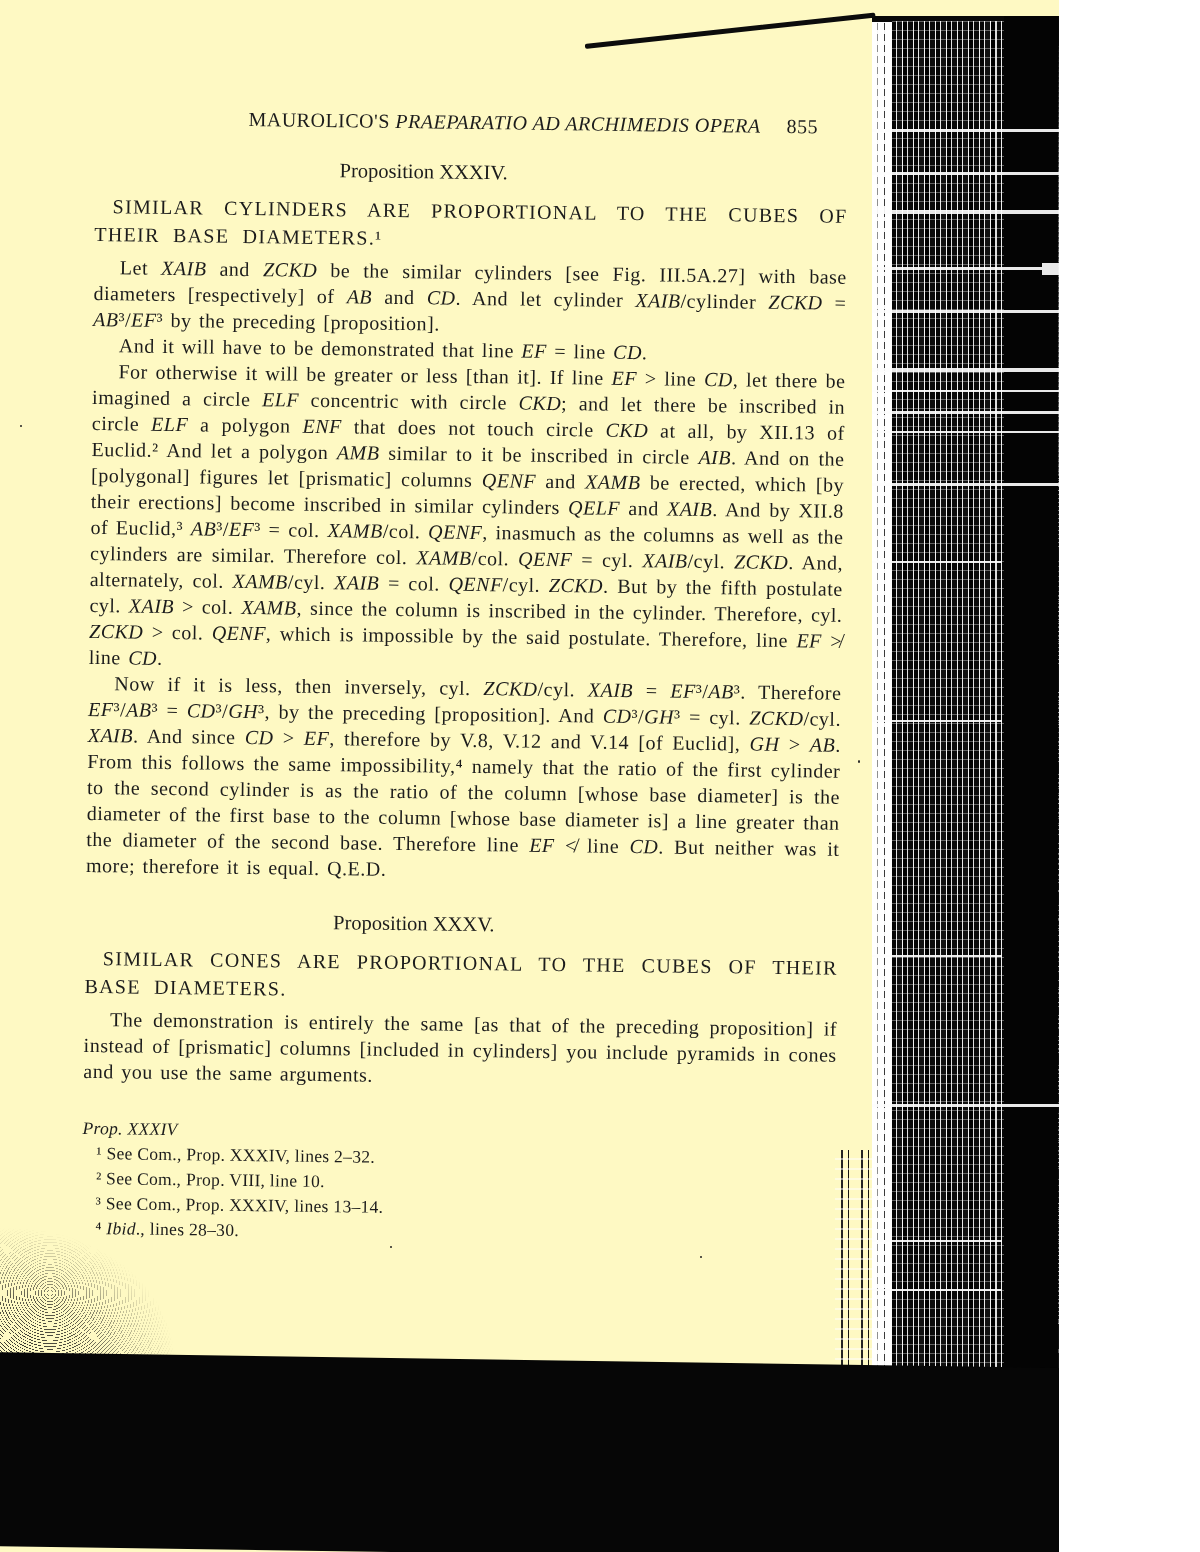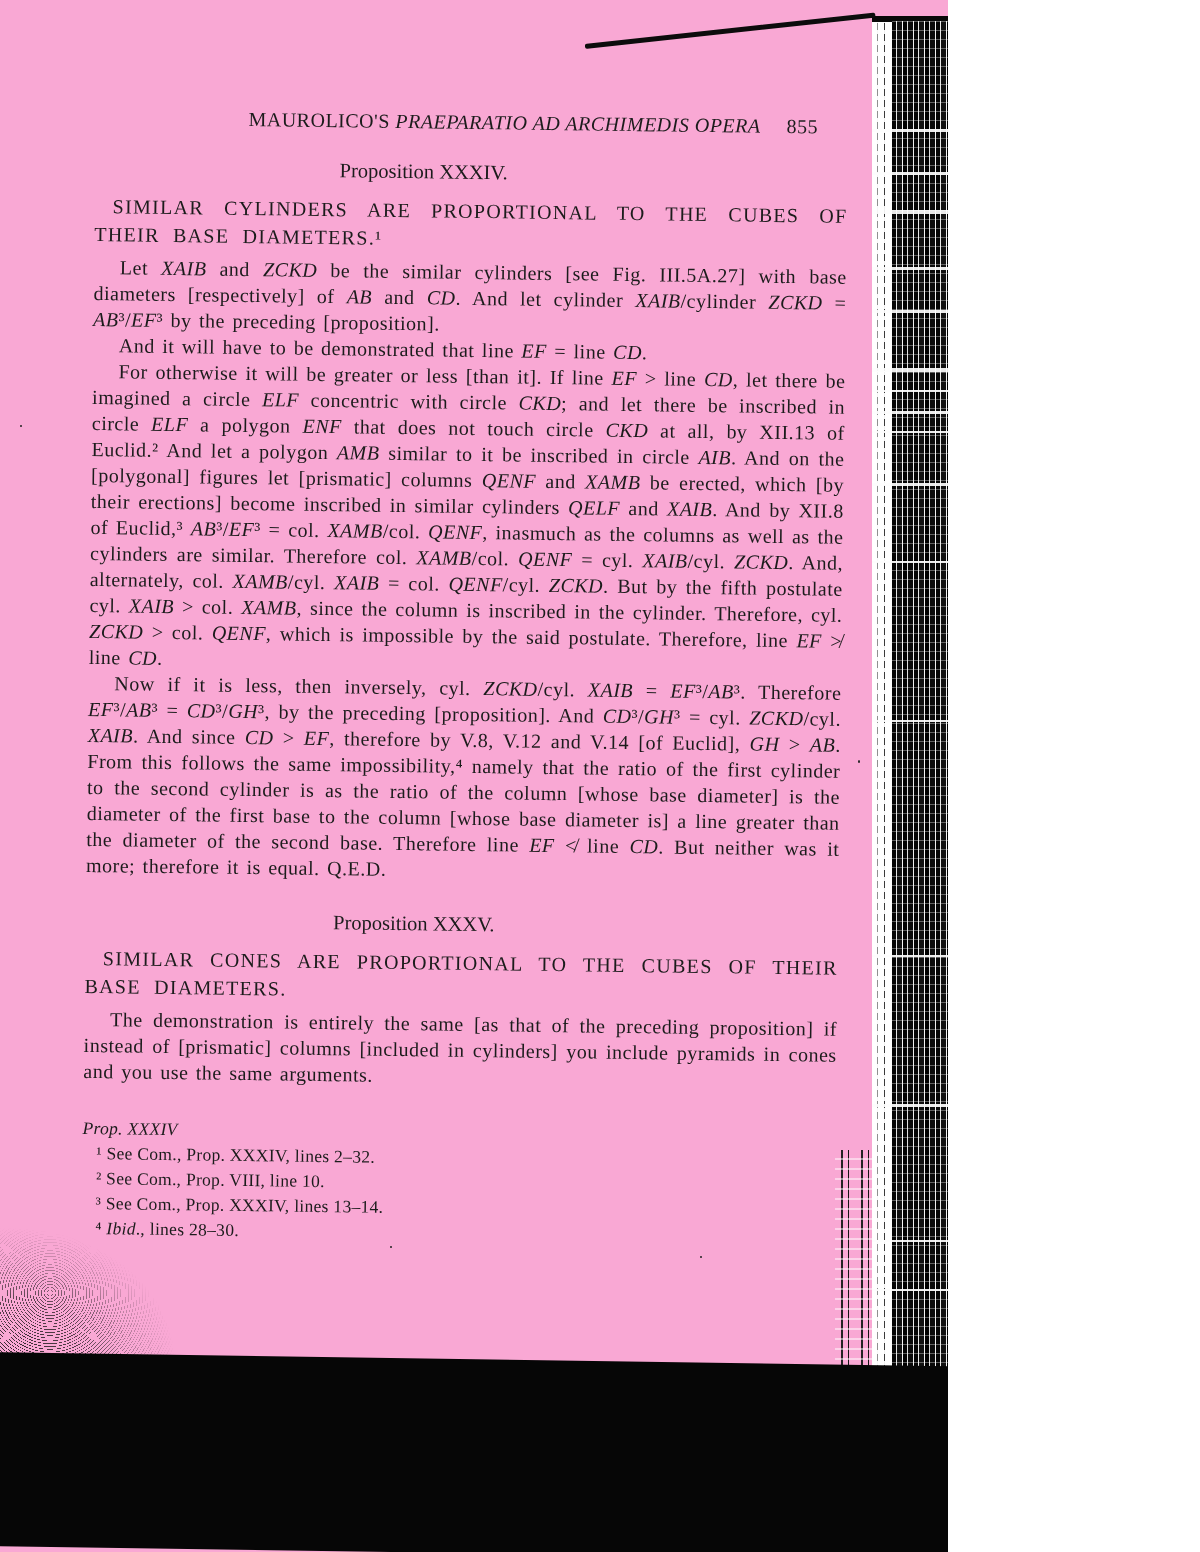--- a/index.html
+++ b/index.html
@@ -3,21 +3,21 @@
 <meta charset="utf-8">
 <style>
   html,body{margin:0;padding:0;}
   body{
     width:1200px;height:1552px;
     background:#ffffff;
     font-family:"Liberation Serif","DejaVu Serif",serif;
     color:#1c1c1c;
     overflow:hidden;
   }
-  .page{position:relative;width:948px;height:1552px;overflow:hidden;background:#f9a8d4;}
+  .page{position:relative;width:1059px;height:1552px;overflow:hidden;background:#fef9c3;}
 
   
   .content{
     position:absolute;left:96px;top:106px;width:753px;
     transform:rotate(0.75deg);transform-origin:0 0;
   }
   .running-header{
     font-size:20px;letter-spacing:.5px;text-align:center;padding-left:122px;
     white-space:nowrap;
   }

